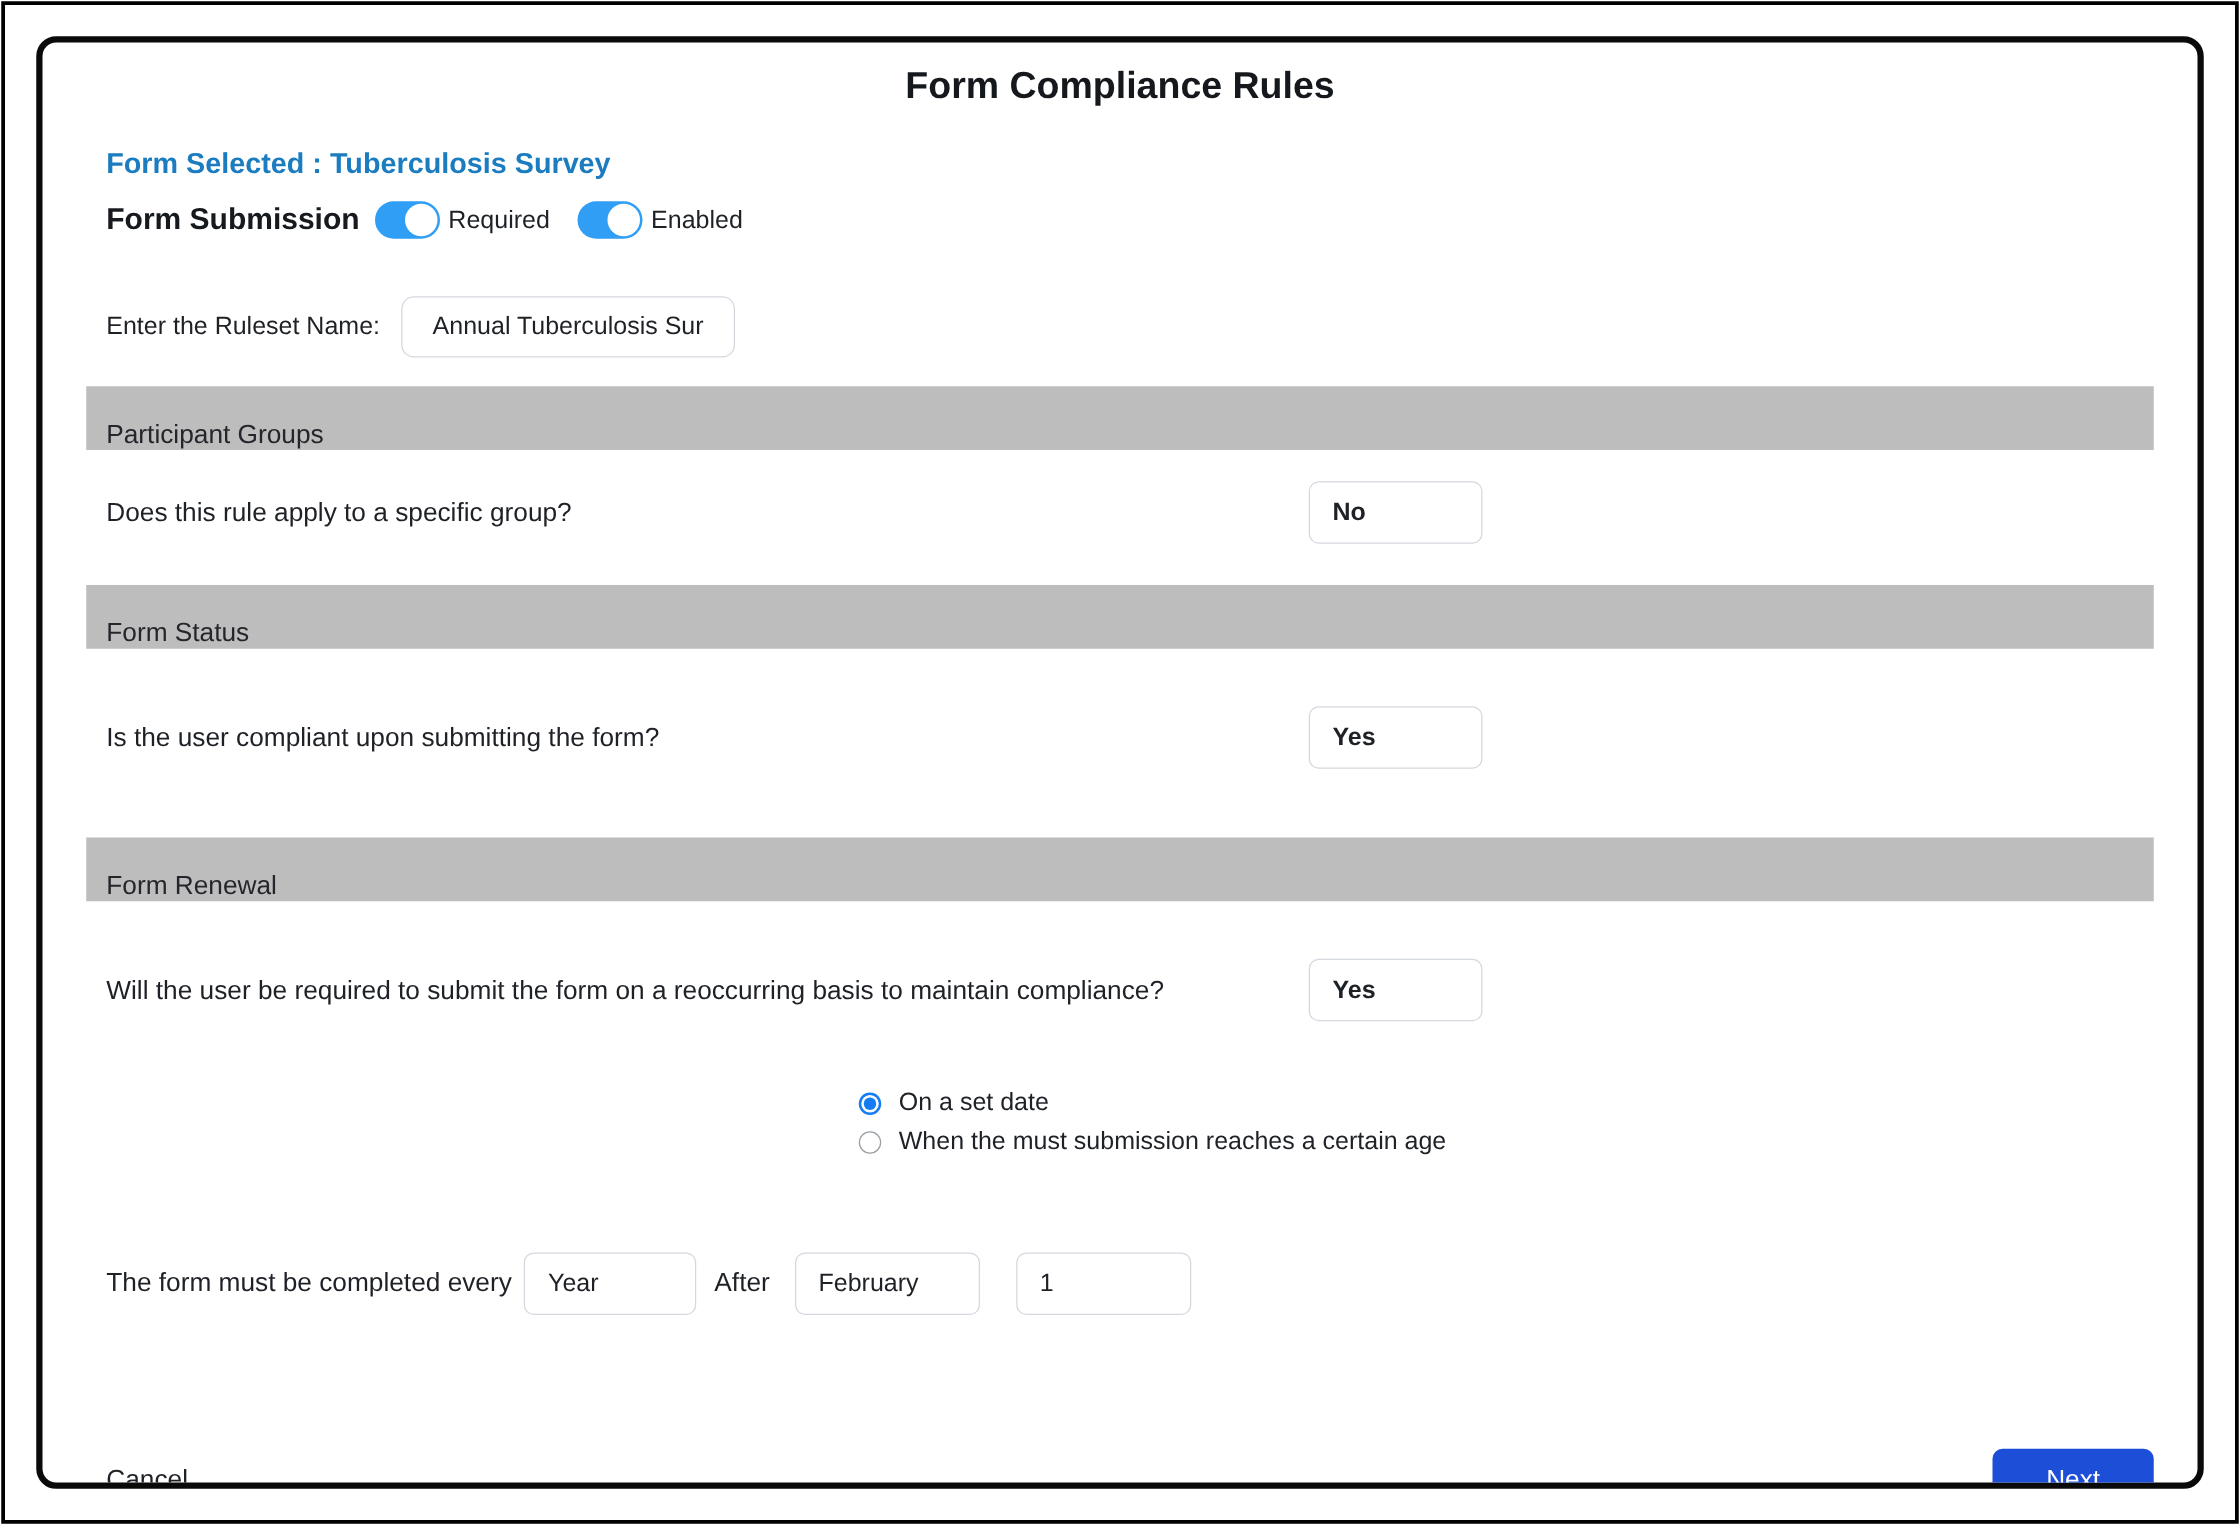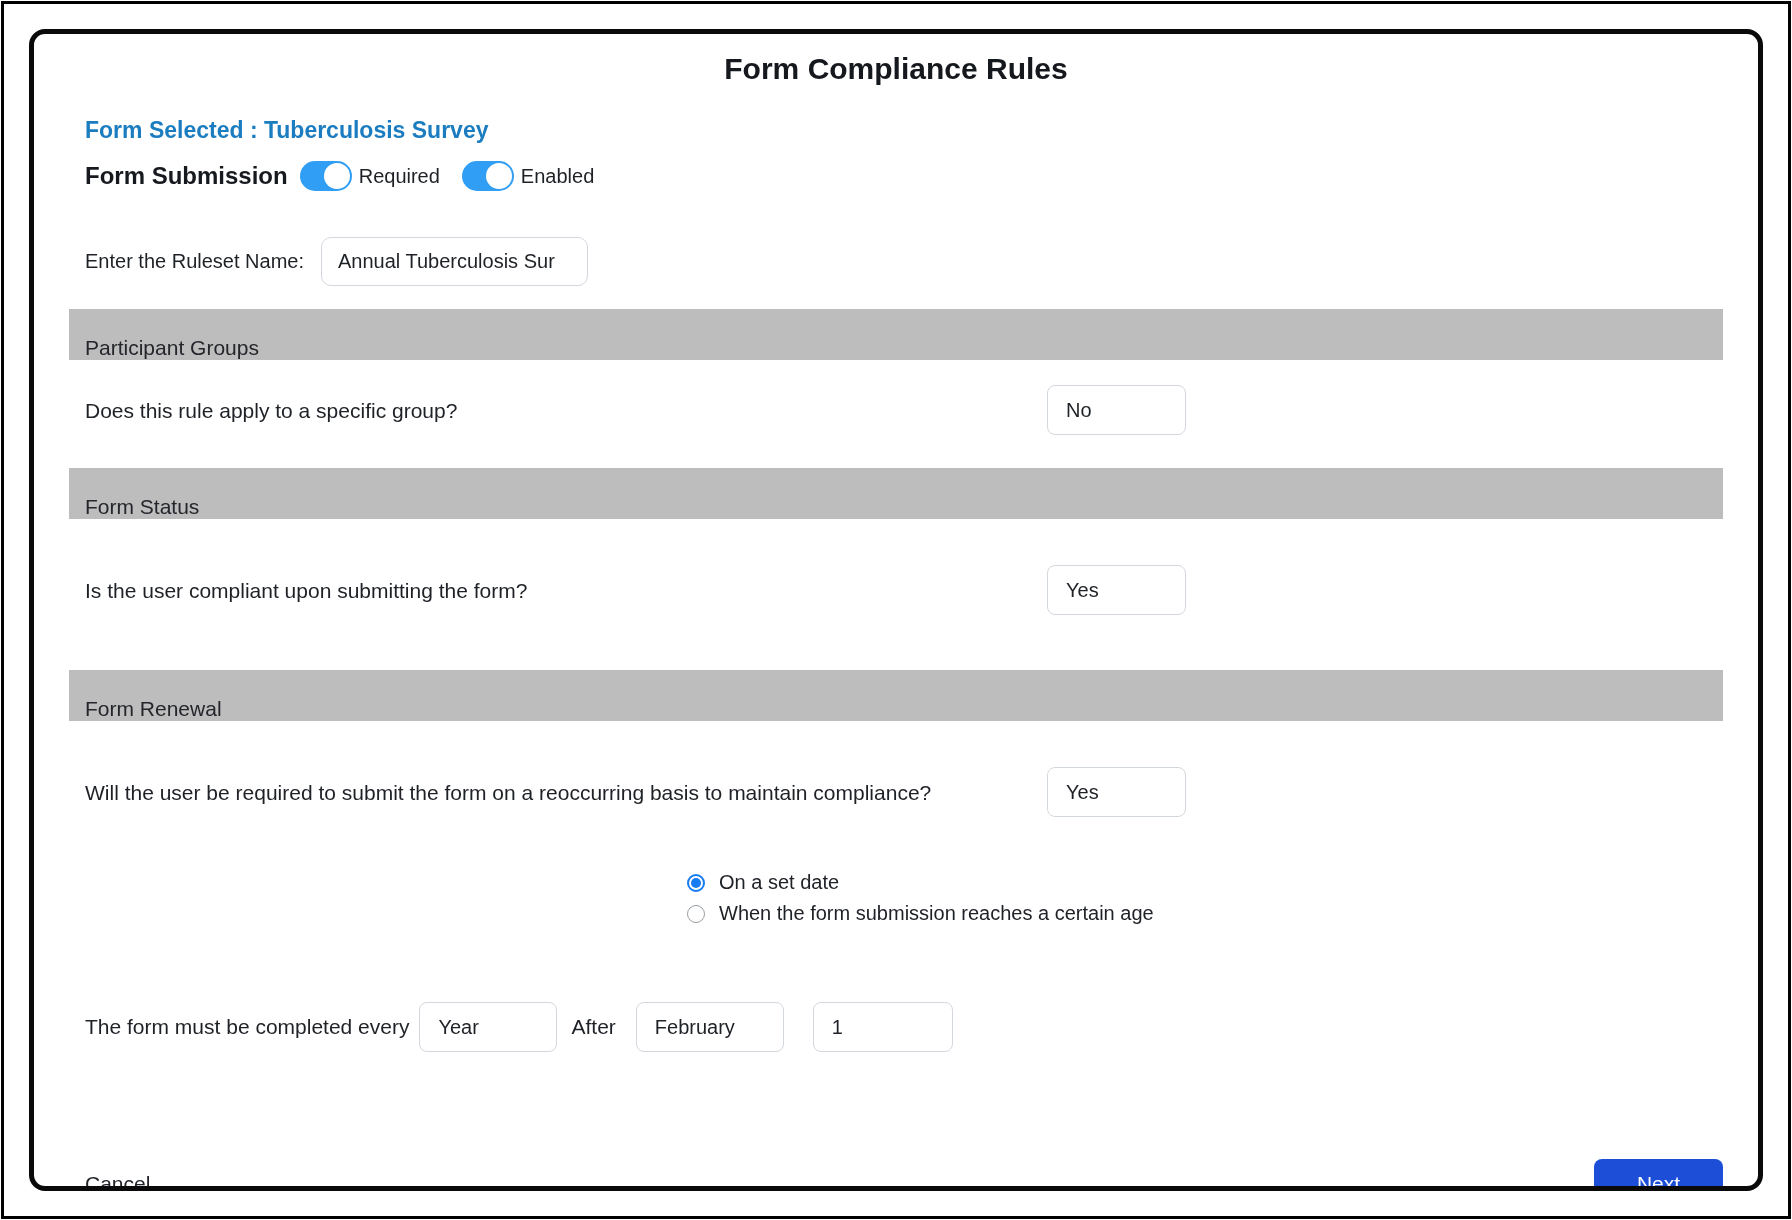--- a/index.html
+++ b/index.html
@@ -74,20 +74,21 @@
     margin-left: 17px;
     width: 267px; height: 49px;
     border: 1px solid #d3d8de;
     border-radius: 10px;
     font-size: 20px;
     font-family: inherit;
     color: #1e2126;
     padding: 0 16px;
     outline: none;
     background: #fff;
+    text-align: center;
   }
   .band {
     margin-top: 23px;
     height: 51px;
     background: #bdbdbd;
     display: flex;
     align-items: flex-end;
     padding-left: 16px;
     font-size: 21px;
     color: #24262b;
@@ -110,20 +111,21 @@
     left: 978px; top: 1px;
     width: 139px; height: 50px;
     border: 1px solid #d3d8de;
     border-radius: 8px;
     background: #fff;
     display: flex;
     align-items: center;
     padding-left: 18px;
     font-size: 20px;
     cursor: pointer;
+    font-weight: bold;
   }
   .radio-section {
     margin-top: 50px;
     position: relative;
     height: 68px;
     display: flex;
     align-items: center;
     padding-left: 16px;
   }
   .radio-col {
@@ -250,21 +252,21 @@
     </div>
 
     <div class="radio-section">
       <div class="radio-col">
         <div class="radio-row">
           <span class="radio checked"></span>
           <span class="radio-label">On a set date</span>
         </div>
         <div class="radio-row">
           <span class="radio"></span>
-          <span class="radio-label">When the form submission reaches a certain age</span>
+          <span class="radio-label">When the must submission reaches a certain age</span>
         </div>
       </div>
     </div>
 
     <div class="freq-row">
       <span class="freq-label">The form must be completed every</span>
       <div class="freq-box box-interval">
         <span>Year</span>
       </div>
       <span class="after-label">After</span>

